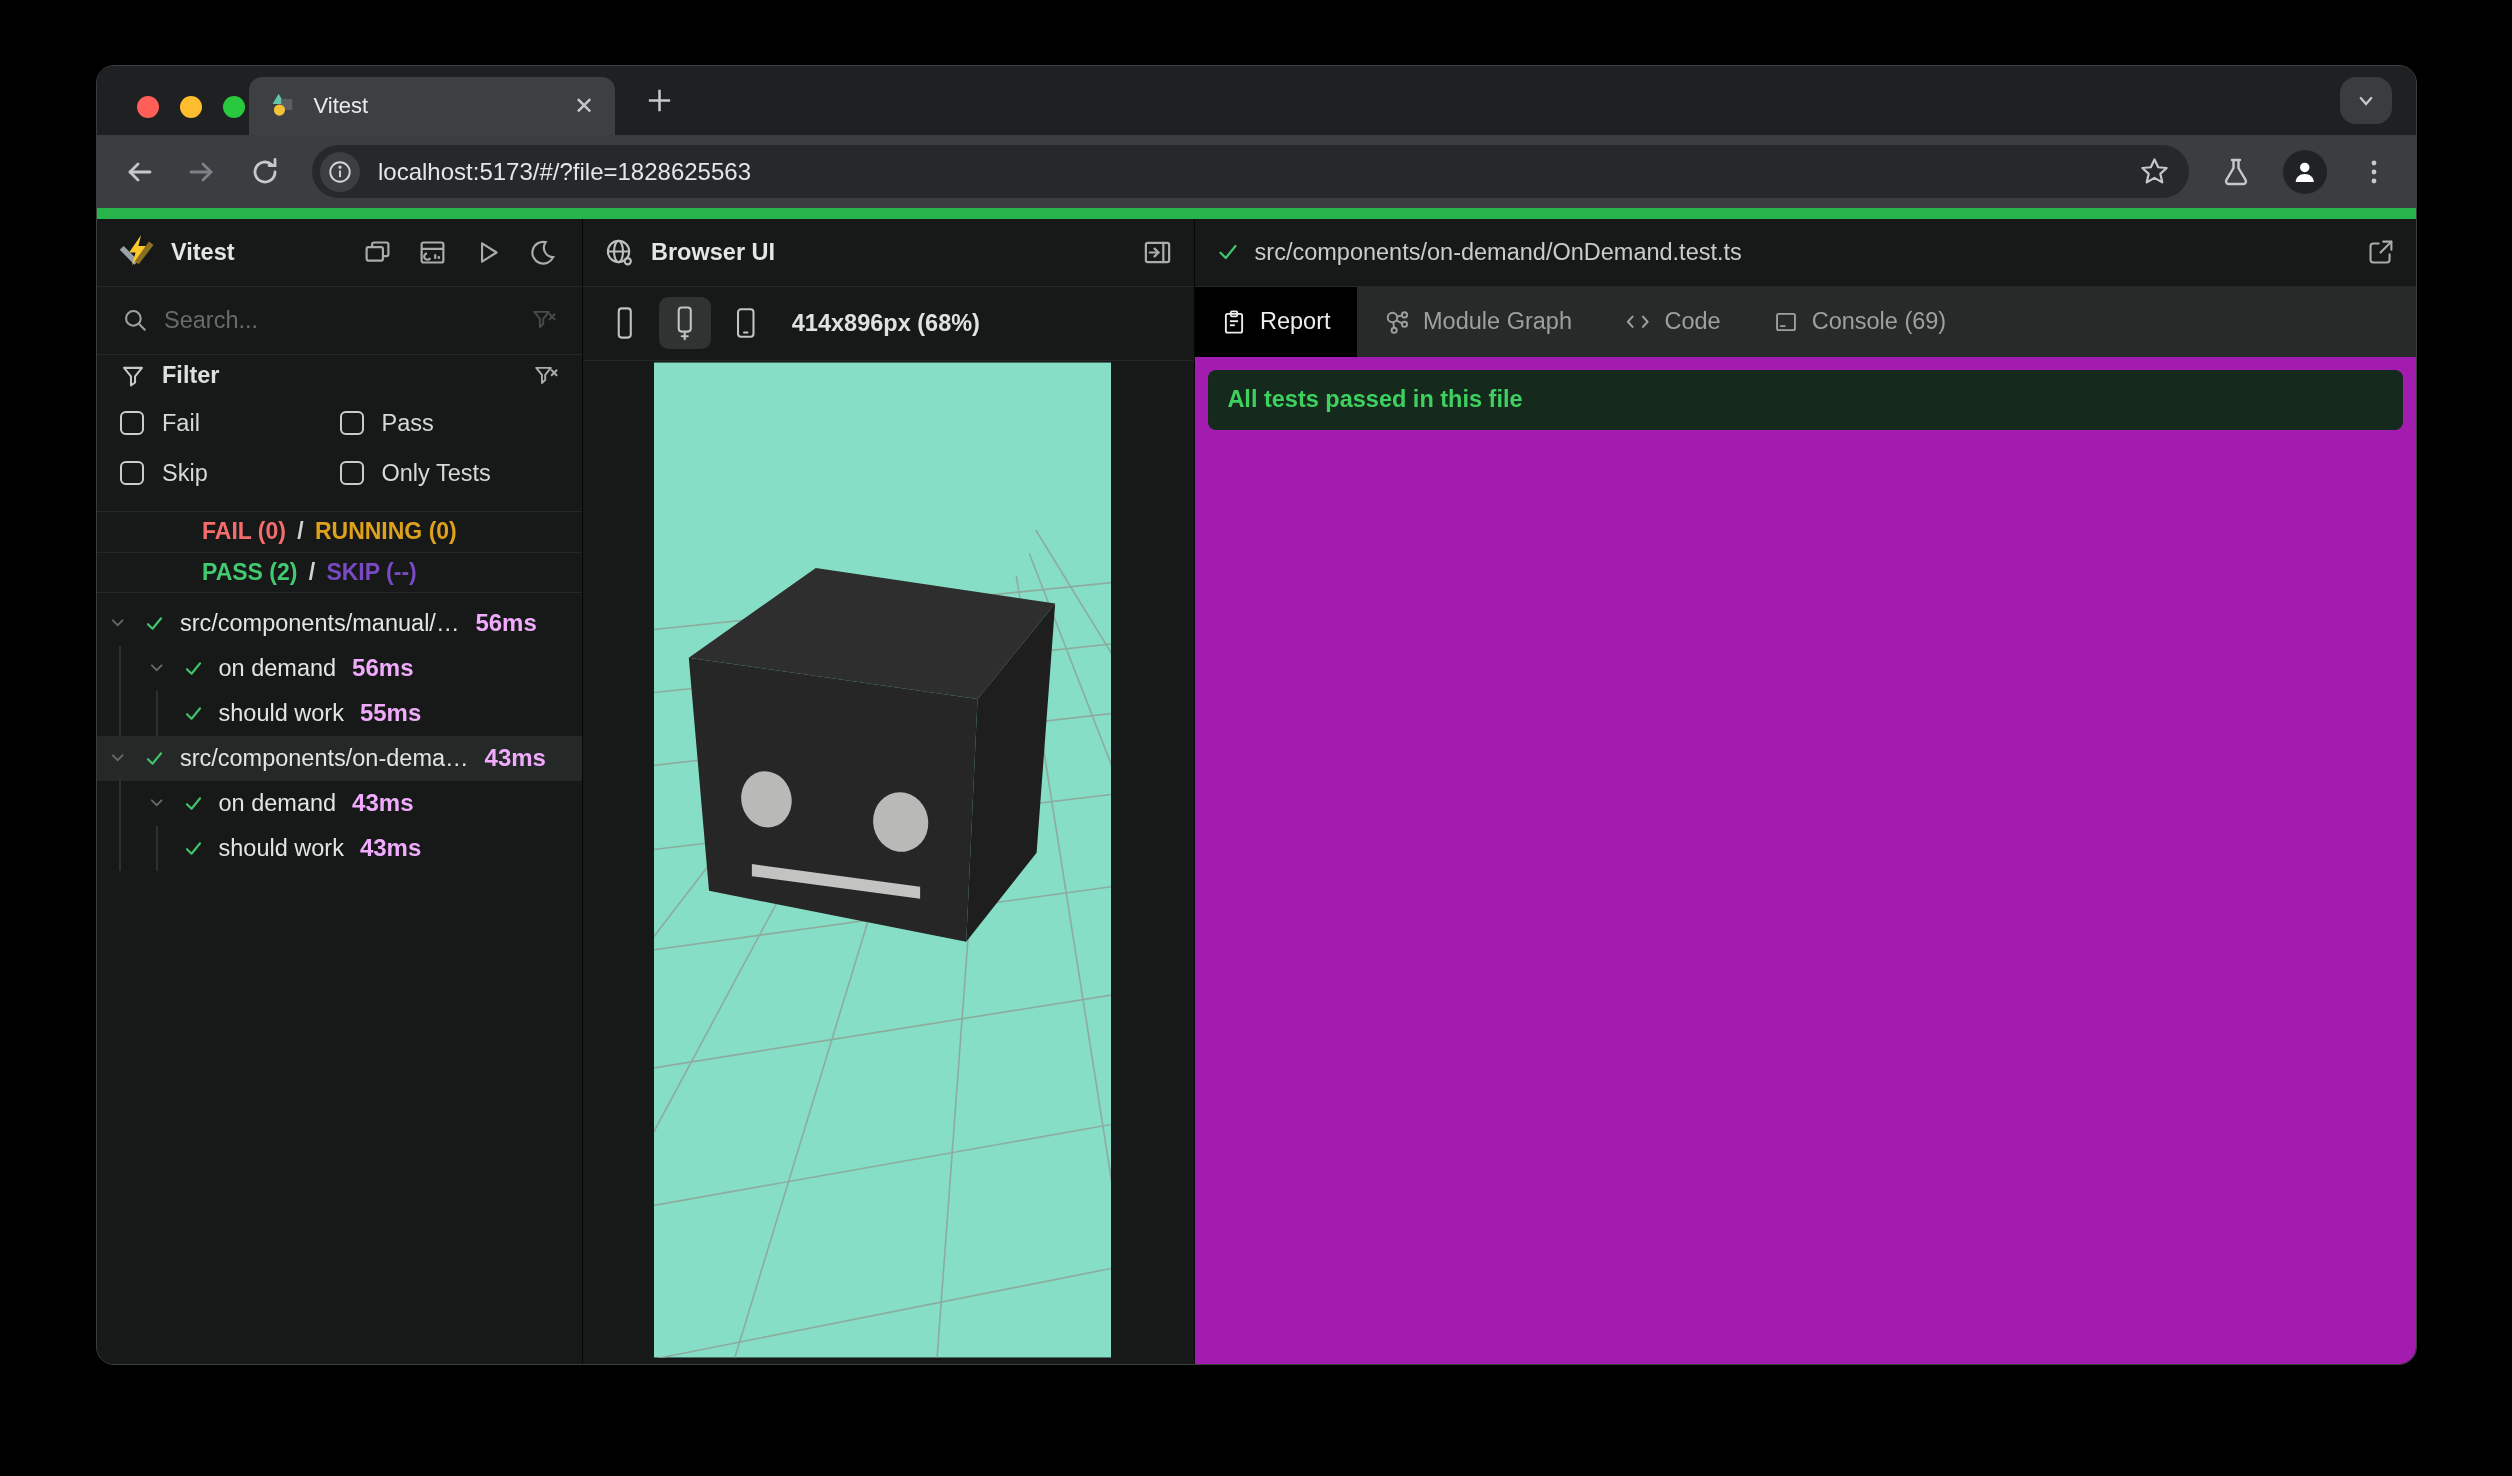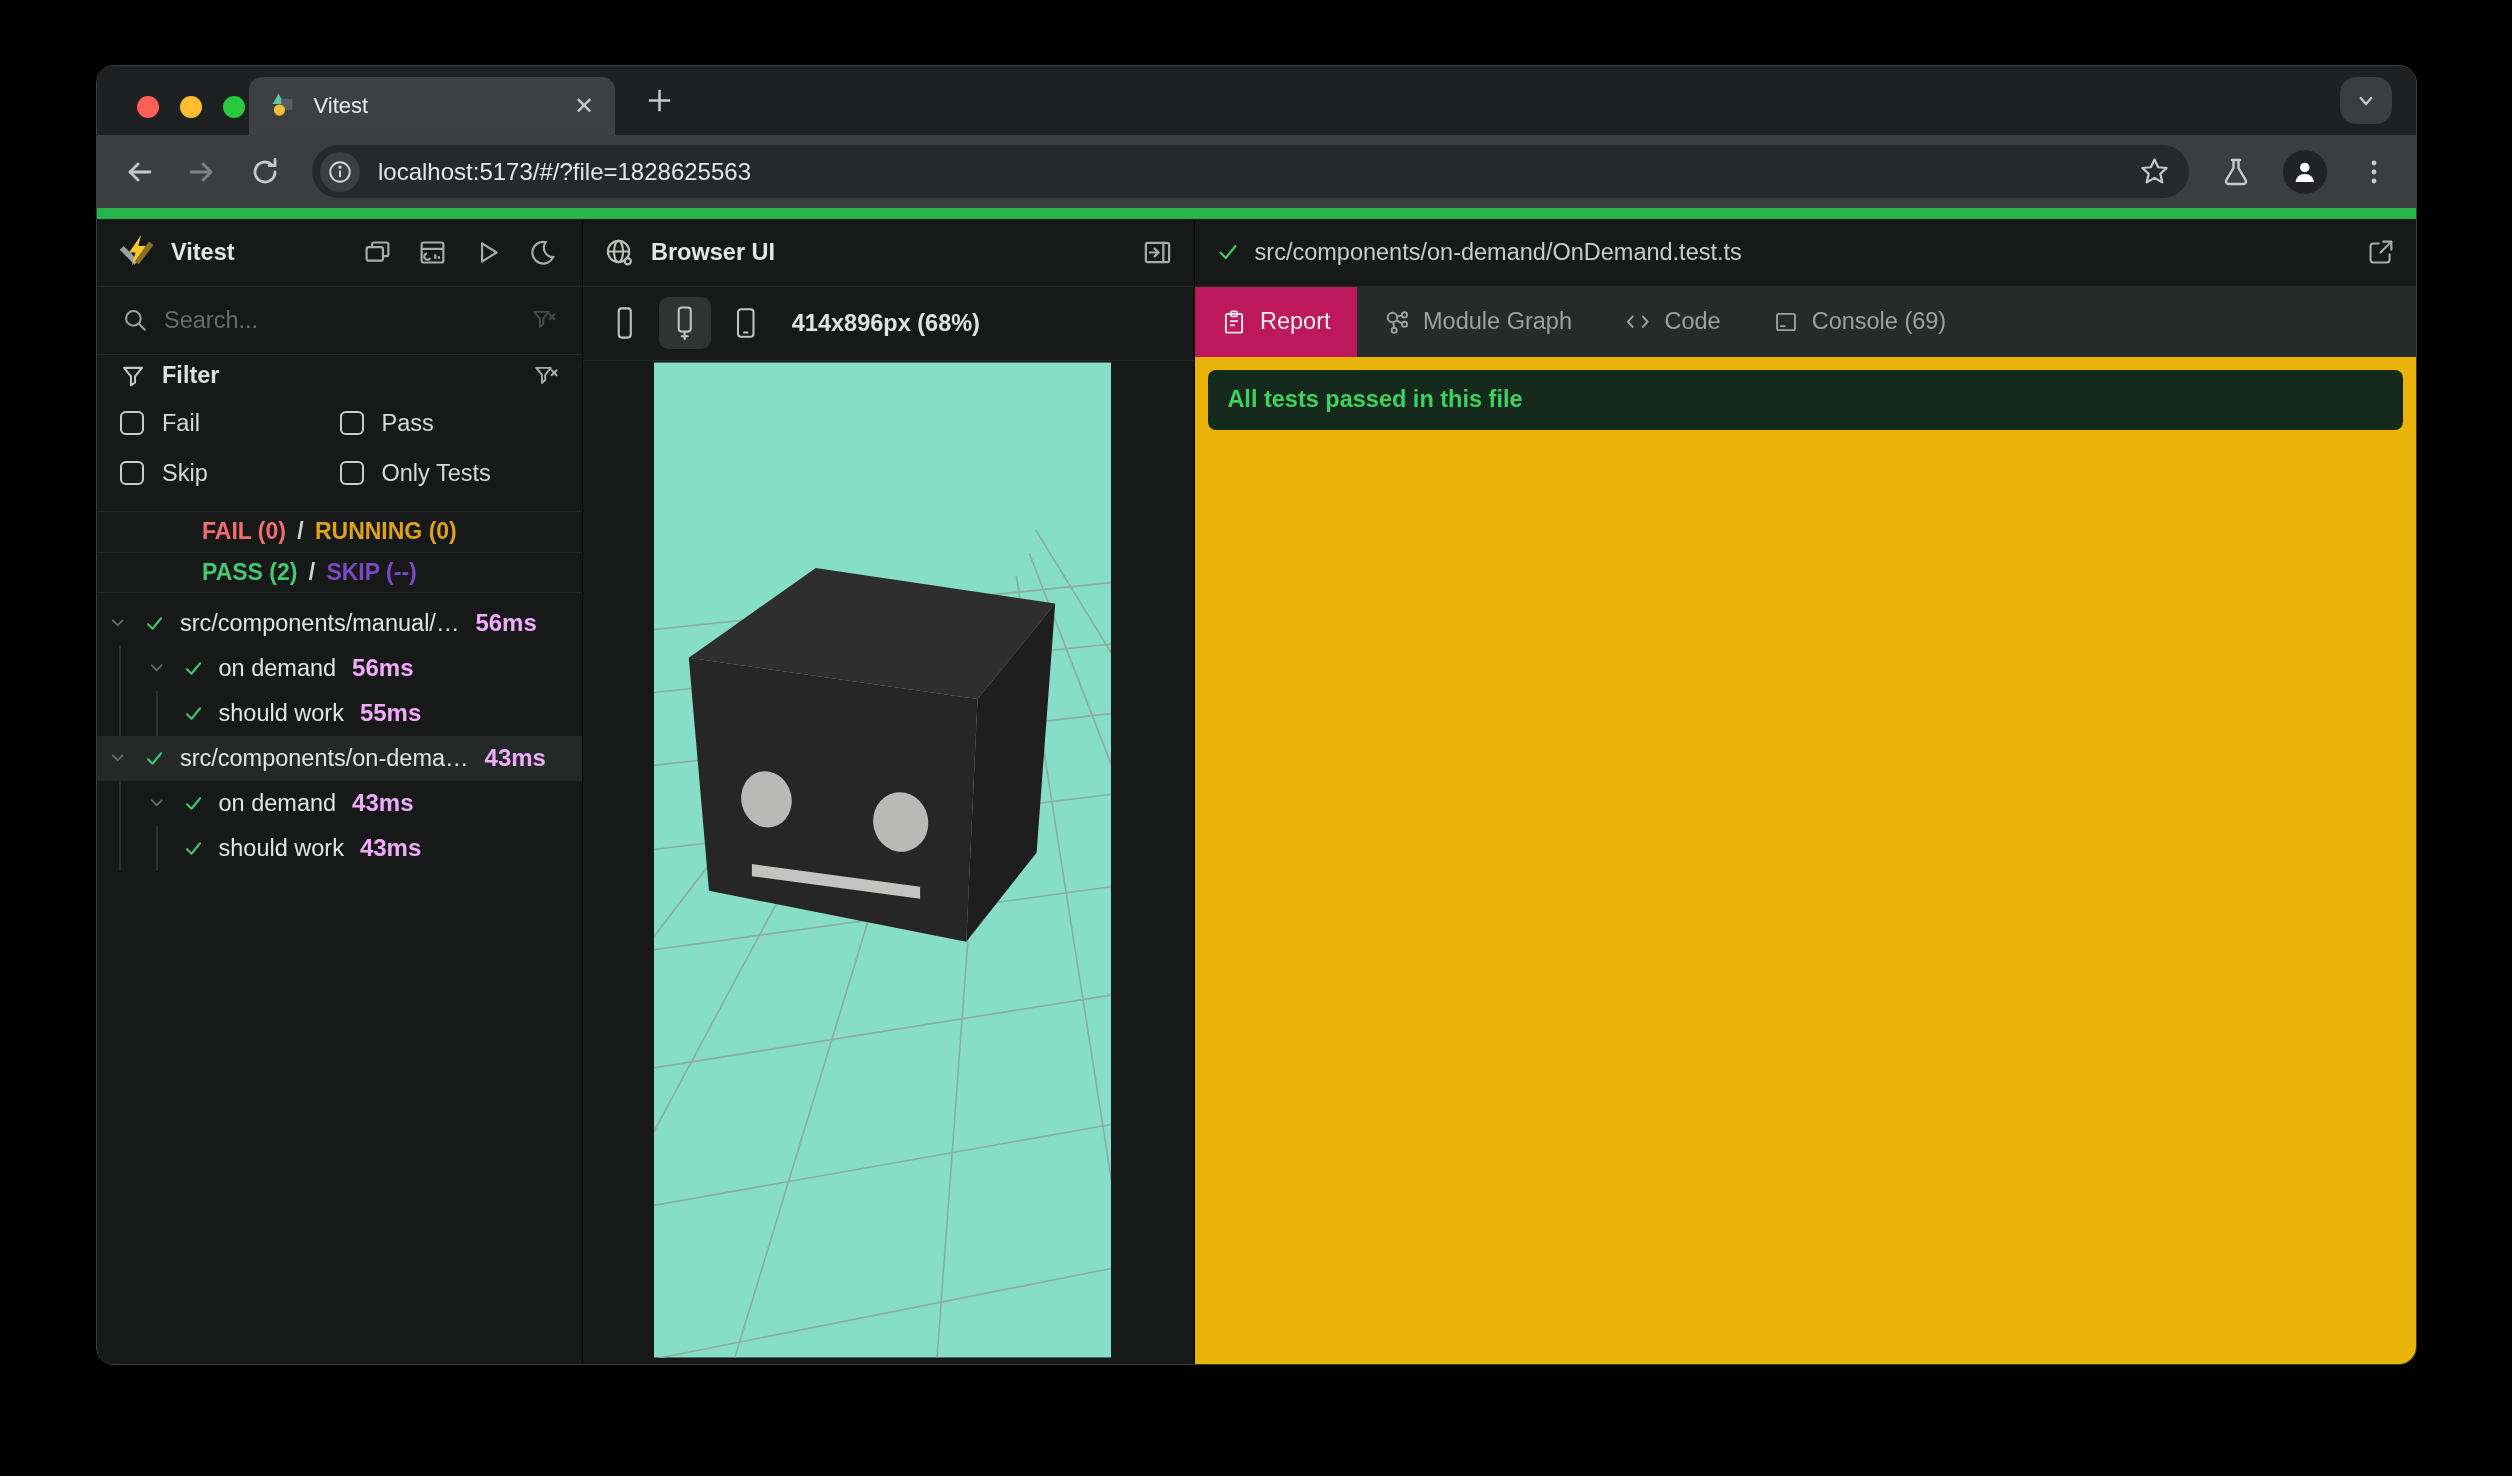--- a/index.html
+++ b/index.html
@@ -99,22 +99,22 @@
   .pvwrap { flex:1; position:relative; }
   .preview { position:absolute; left:71px; top:1.6px; width:457px; height:996px; }
 
   
   .rightp { flex:1; display:flex; flex-direction:column; min-width:0; }
   .rpath { font-size:23.5px; color:#caccc9; margin-left:14.6px; white-space:nowrap;
            overflow:hidden; text-overflow:ellipsis; }
   .rtabs { height:70px; background:#272a29; display:flex; align-items:stretch; flex:none; }
   .rtab { display:flex; align-items:center; gap:13px; padding:0 26px;
           color:#9da19e; font-size:23.5px; white-space:nowrap; }
-  .rtab.active { background:#be185d; color:#eceeec; }
-  .rbody { flex:1; background:#eab308; padding:13px 13px; }
+  .rtab.active { background:#000000; color:#eceeec; }
+  .rbody { flex:1; background:#a21caf; padding:13px 13px; }
   .banner { height:60px; border-radius:8px; background:#152a1d; display:flex;
             align-items:center; padding:0 19.4px; }
   .banner span { color:#3ed160; font-weight:700; font-size:23.5px; }
   .grn { color:#41c46c; flex:none; }
   .right-ic { margin-left:auto; color:#a8adaa; flex:none; }
 </style>
 </head>
 <body>
 
 <div class="window">

